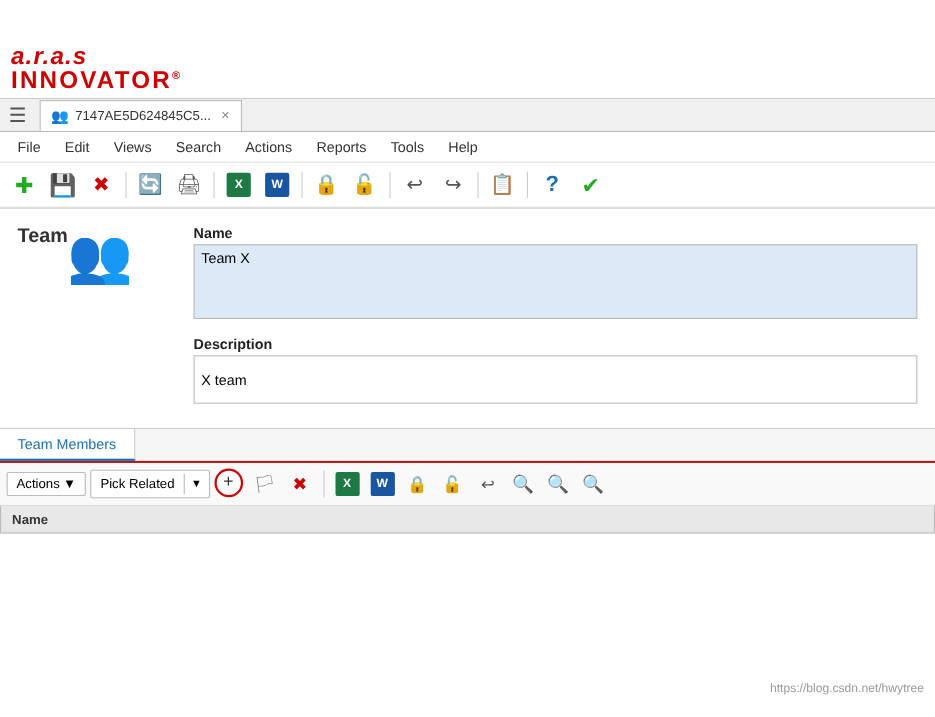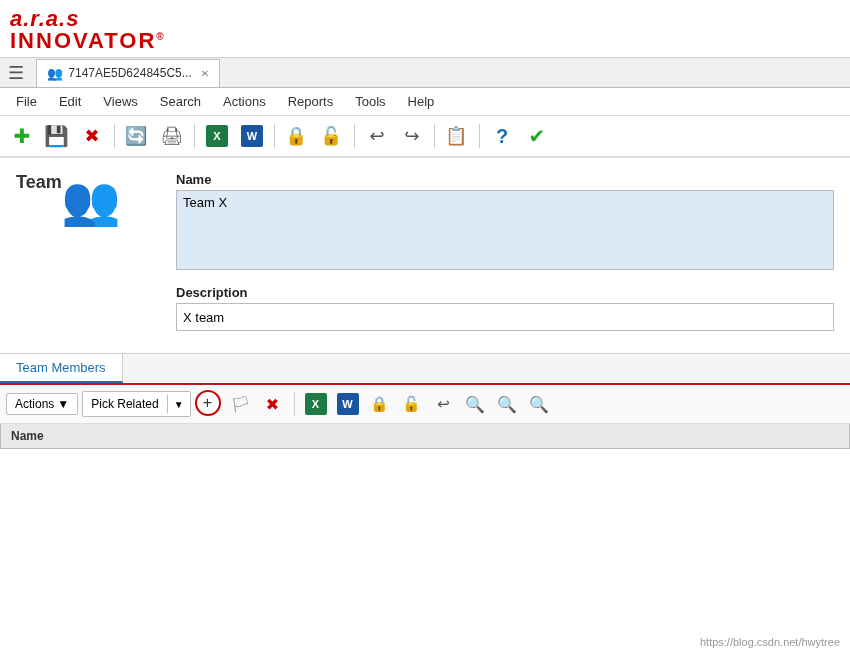--- a/index.html
+++ b/index.html
@@ -6,20 +6,21 @@
     body { font-family: Arial, sans-serif; font-size: 13px; background: #fff; width: 850px; height: 652px; overflow: hidden; }
 
     
     .logo-bar {
       background: #fff;
       padding: 6px 10px 4px 10px;
       display: flex;
       align-items: center;
       border-bottom: 1px solid #ccc;
       height: 58px;
+      margin-top: 32px;
     }
     .logo-text {
       display: flex;
       flex-direction: column;
       line-height: 1;
     }
     .logo-top {
       font-size: 22px;
       font-weight: bold;
       color: #cc0000;
@@ -155,31 +156,31 @@
       gap: 12px;
     }
     .field-label {
       font-size: 13px;
       font-weight: bold;
       color: #222;
       margin-bottom: 3px;
     }
     .field-textarea {
       width: 100%;
-      height: 80px;
+      height: 68px;
       border: 1px solid #bbb;
       background: #dce9f7;
       padding: 4px 6px;
       font-size: 13px;
       resize: none;
       font-family: Arial, sans-serif;
     }
     .field-input {
       width: 100%;
-      height: 28px;
+      height: 44px;
       border: 1px solid #bbb;
       background: #fff;
       padding: 3px 6px;
       font-size: 13px;
       font-family: Arial, sans-serif;
     }
 
     
     .bottom-panel {
       border-top: 1px solid #ccc;
@@ -306,21 +307,21 @@
       height: 22px;
       background: #1a56a0;
       color: #fff;
       font-size: 11px;
       font-weight: bold;
       border-radius: 2px;
     }
 
     .watermark {
       position: fixed;
-      bottom: 4px;
+      bottom: 20px;
       right: 10px;
       font-size: 11px;
       color: #999;
     }
   </style>
 </head>
 <body>
 
 <div class="logo-bar">
   <div class="logo-text">

